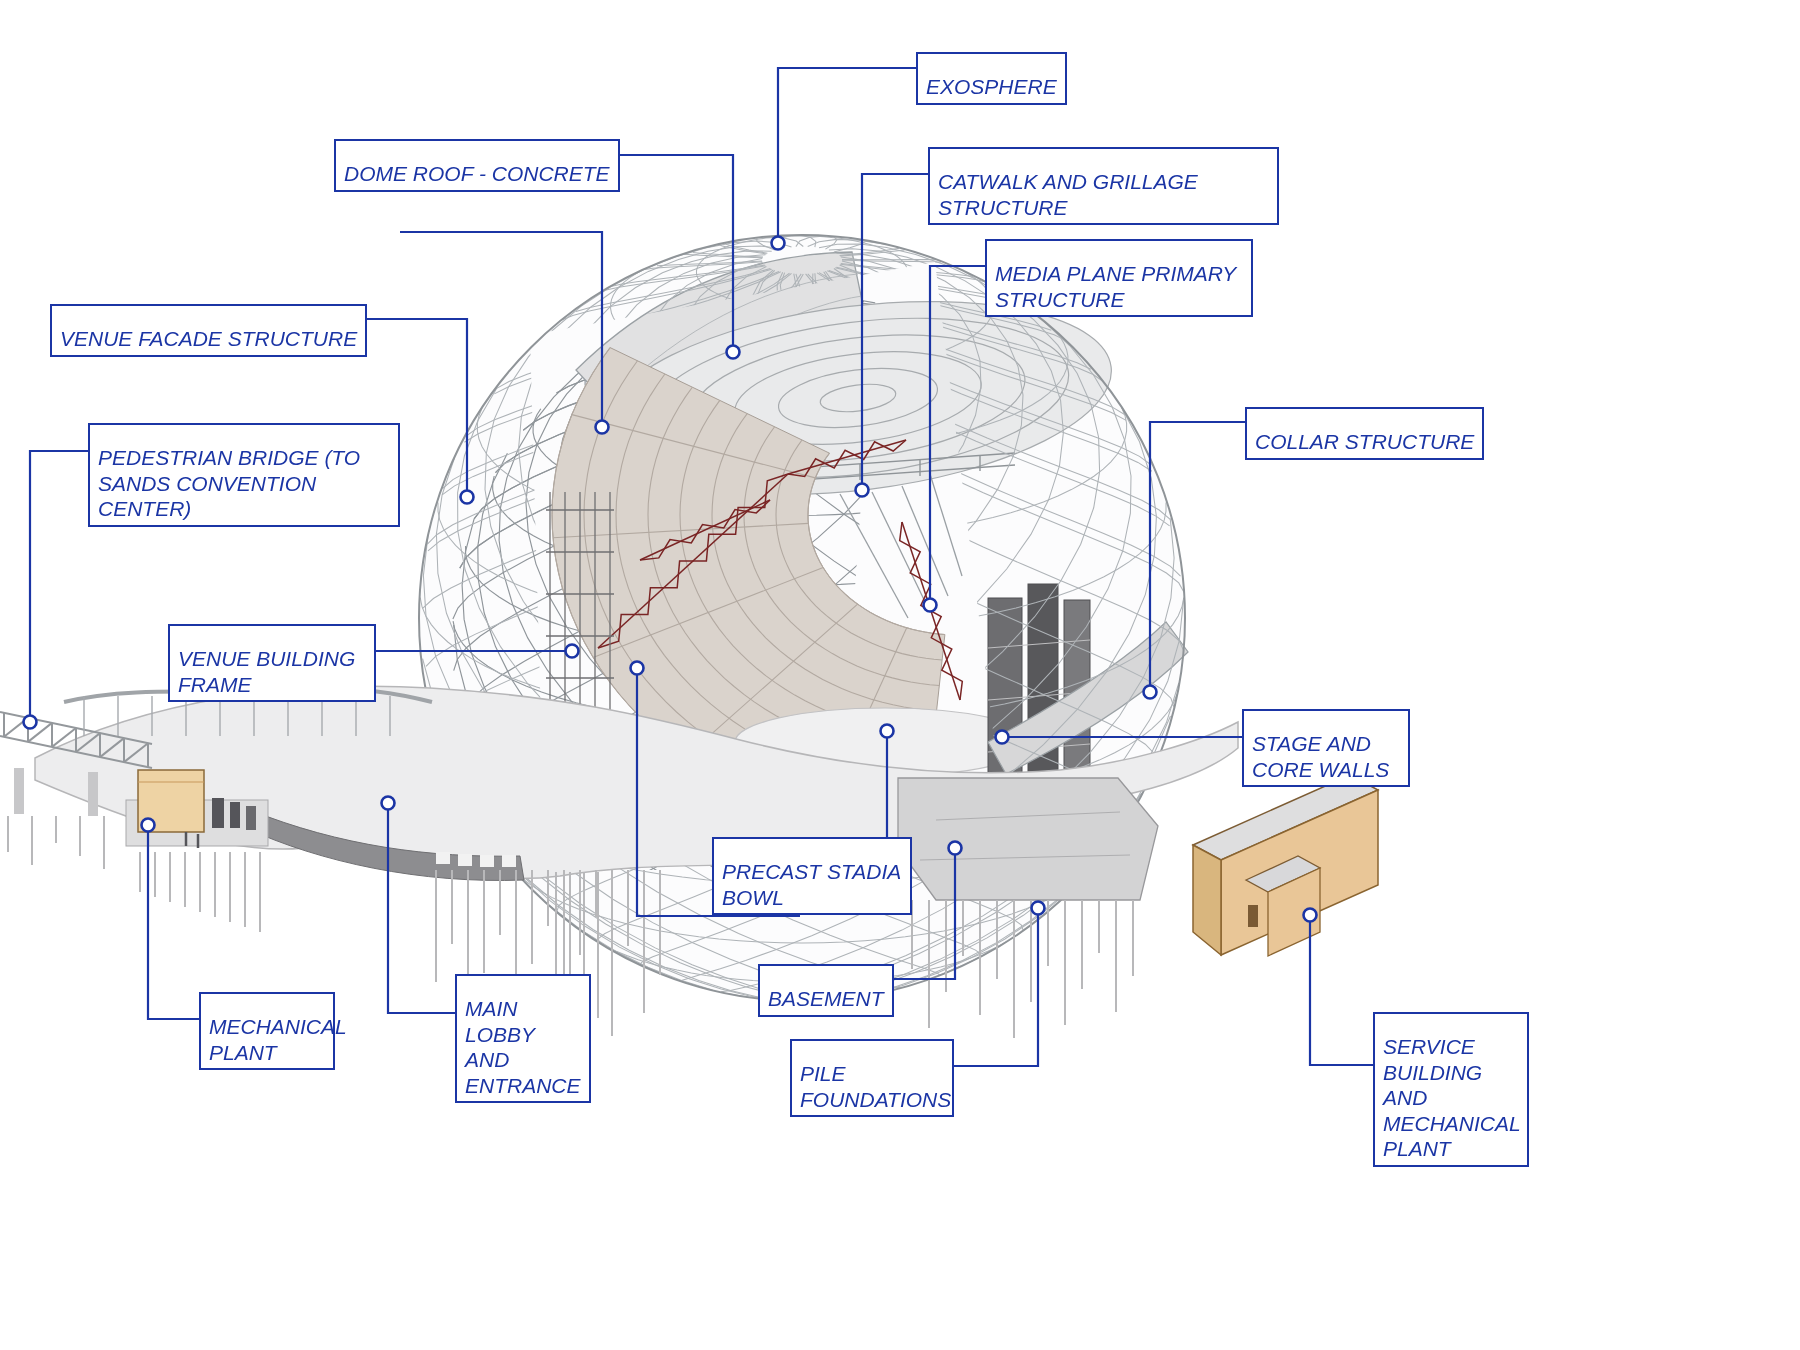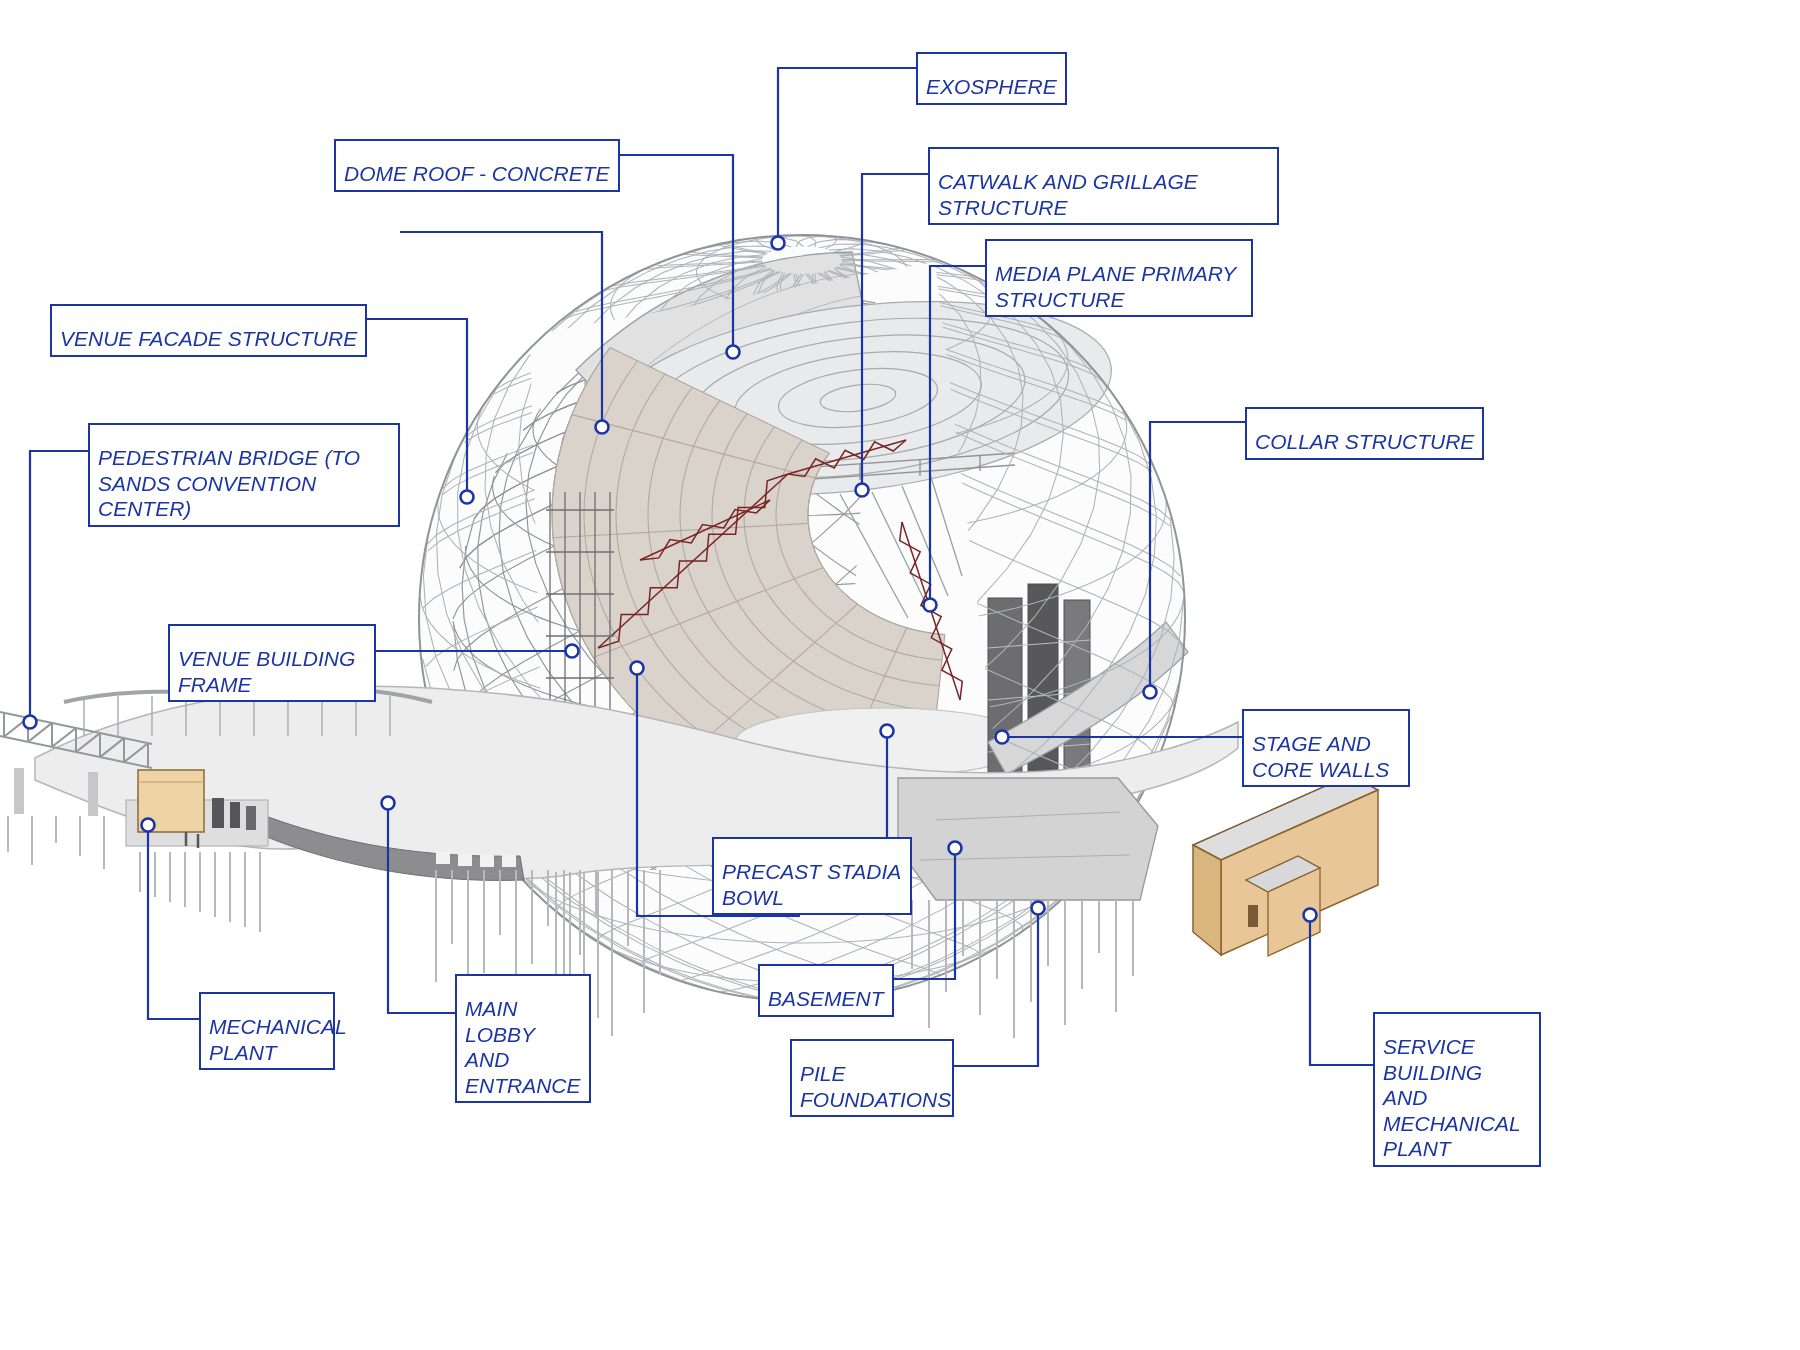--- a/index.html
+++ b/index.html
@@ -576,15 +576,15 @@
 <div class="callout wrap" style="left:985px;top:239px;width:268px">MEDIA PLANE PRIMARY STRUCTURE</div>
 <div class="callout" style="left:1245px;top:407px">COLLAR STRUCTURE</div>
 <div class="callout wrap" style="left:168px;top:624px;width:208px">VENUE BUILDING FRAME</div>
 <div class="callout wrap" style="left:1242px;top:709px;width:168px">STAGE AND CORE WALLS</div>
 <div class="callout" style="left:718px;top:844px">EVENT LEVEL</div>
 <div class="callout wrap" style="left:712px;top:837px;width:200px">PRECAST STADIA BOWL</div>
 <div class="callout" style="left:758px;top:964px">BASEMENT</div>
 <div class="callout wrap" style="left:199px;top:992px;width:136px">MECHANICAL PLANT</div>
 <div class="callout wrap" style="left:455px;top:974px;width:136px">MAIN LOBBY AND ENTRANCE</div>
 <div class="callout wrap" style="left:790px;top:1039px;width:164px">PILE FOUNDATIONS</div>
-<div class="callout wrap" style="left:1373px;top:1012px;width:168px">SERVICE BUILDING AND MECHANICAL PLANT</div>
+<div class="callout wrap" style="left:1373px;top:1012px;width:156px">SERVICE BUILDING AND MECHANICAL PLANT</div>
 
 </div>
 
 </body></html>

